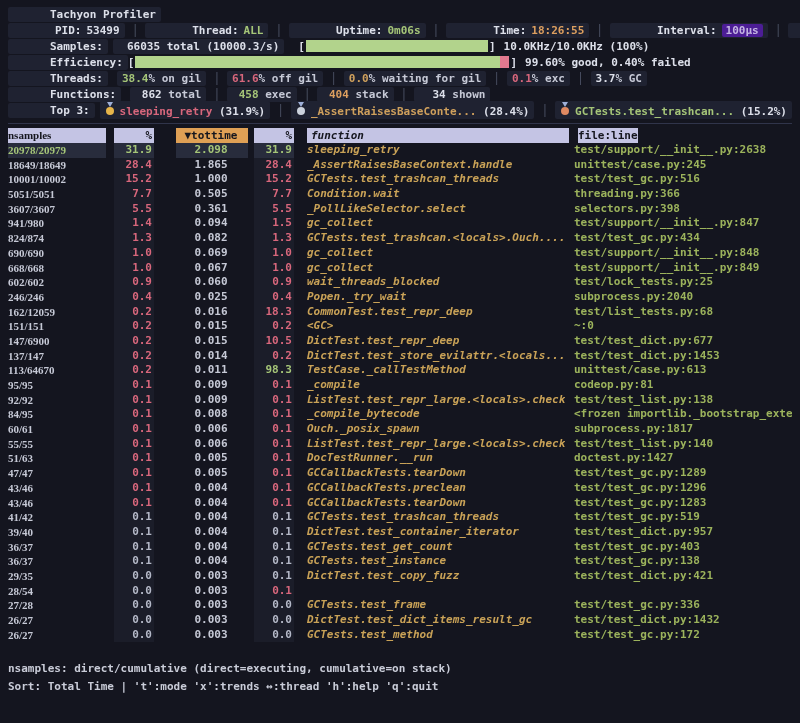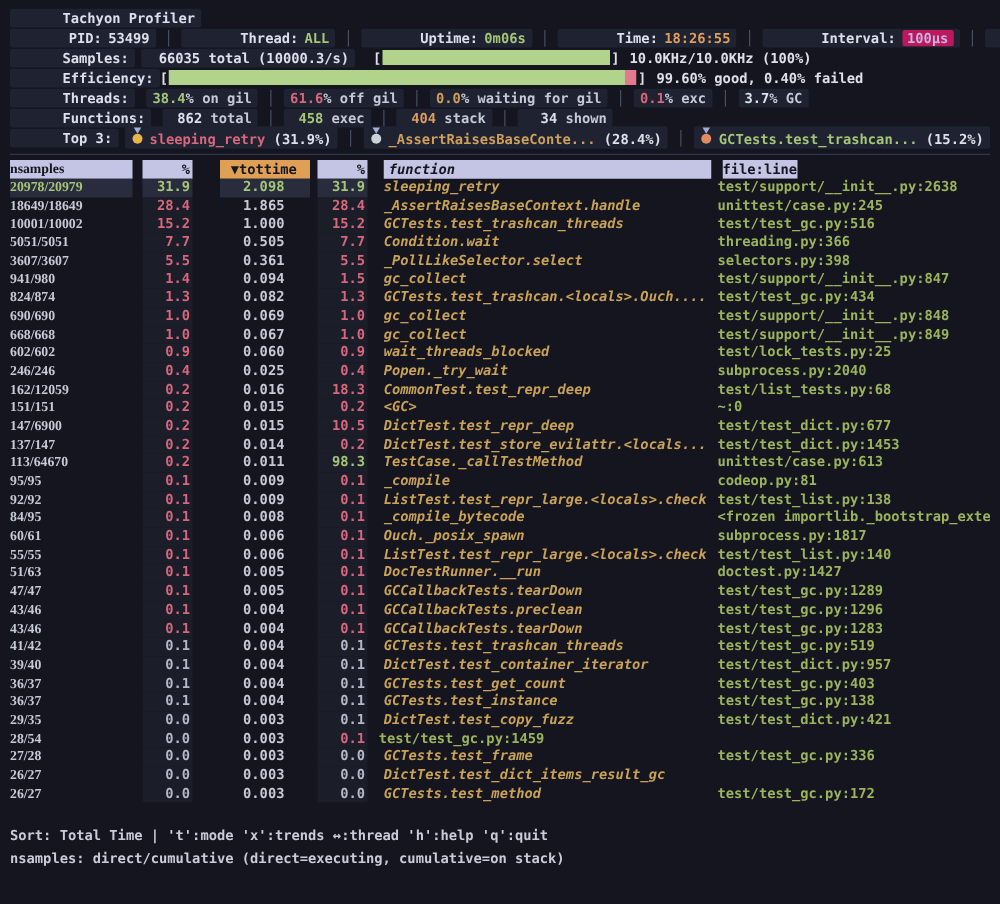--- a/index.html
+++ b/index.html
@@ -19,21 +19,21 @@
   .val{margin-left:5px;}
   .sep,.sep2{color:var(--sep,#4e5468);padding:0 7px;}
   .seg{display:inline-flex;align-items:center;}
   .seg:last-child .sep2{display:none;}
   .t-green{color:var(--green,#a5c578)!important;}
   .t-red{color:var(--red,#d8677c)!important;}
   .t-amber{color:var(--amber,#cfa05c)!important;}
   .t-orange{color:var(--orange,#dd9f5f)!important;}
   .t-white{color:var(--white,#dde0ea)!important;}
   .t-dim{color:var(--dim,#b4b8c7)!important;}
-  .val-interval{background:#be185d;color:var(--lavender,#c3b4e2);padding:0 4px;border-radius:2px;}
+  .val-interval{background:#4c1d95;color:var(--lavender,#c3b4e2);padding:0 4px;border-radius:2px;}
   .v,.u,.nm,.pc{white-space:pre;}
   .pc{color:var(--white,#dde0ea);}
   
   .bracket{color:var(--white,#dde0ea);}
   .bar{display:inline-block;height:12px;}
   .samples-bar{width:182px;background:var(--bar-green,#b2d38c);margin:0 1px;}
   .eff-bar{width:374px;margin:0 1px;display:inline-flex;}
   .eff-good{flex:1;background:var(--bar-green,#b2d38c);}
   .eff-bad{width:9px;background:var(--bar-pink,#e2798f);}
   .right-text{margin-left:8px;color:var(--white,#dde0ea);}
@@ -411,45 +411,45 @@
     <span class="c-tt">0.003</span>
     <span class="c-p2 t-dim">0.1</span>
     <span class="c-fn">DictTest.test_copy_fuzz</span>
     <span class="c-fl">test/test_dict.py:421</span>
   </div>
       <div class="row">
     <span class="c-ns">28/54</span>
     <span class="c-p1 t-dim">0.0</span>
     <span class="c-tt">0.003</span>
     <span class="c-p2 t-red">0.1</span>
-    <span class="c-fl">test/test_gc.py:1459</span>
   </div>
       <div class="row">
     <span class="c-ns">27/28</span>
     <span class="c-p1 t-dim">0.0</span>
     <span class="c-tt">0.003</span>
     <span class="c-p2 t-dim">0.0</span>
     <span class="c-fn">GCTests.test_frame</span>
     <span class="c-fl">test/test_gc.py:336</span>
   </div>
       <div class="row">
     <span class="c-ns">26/27</span>
     <span class="c-p1 t-dim">0.0</span>
     <span class="c-tt">0.003</span>
     <span class="c-p2 t-dim">0.0</span>
     <span class="c-fn">DictTest.test_dict_items_result_gc</span>
+    <span class="c-fl">test/test_dict.py:1432</span>
   </div>
       <div class="row">
     <span class="c-ns">26/27</span>
     <span class="c-p1 t-dim">0.0</span>
     <span class="c-tt">0.003</span>
     <span class="c-p2 t-dim">0.0</span>
     <span class="c-fn">GCTests.test_method</span>
     <span class="c-fl">test/test_gc.py:172</span>
   </div>
     </div>
 
   <div class="footer">
+    <div class="fline">nsamples: direct/cumulative (direct=executing, cumulative=on stack)</div>
     <div class="fline">Sort: Total Time | 't':mode 'x':trends ↔:thread 'h':help 'q':quit</div>
-    <div class="fline">nsamples: direct/cumulative (direct=executing, cumulative=on stack)</div>
   </div>
 
 </div>
 
 </body></html>

